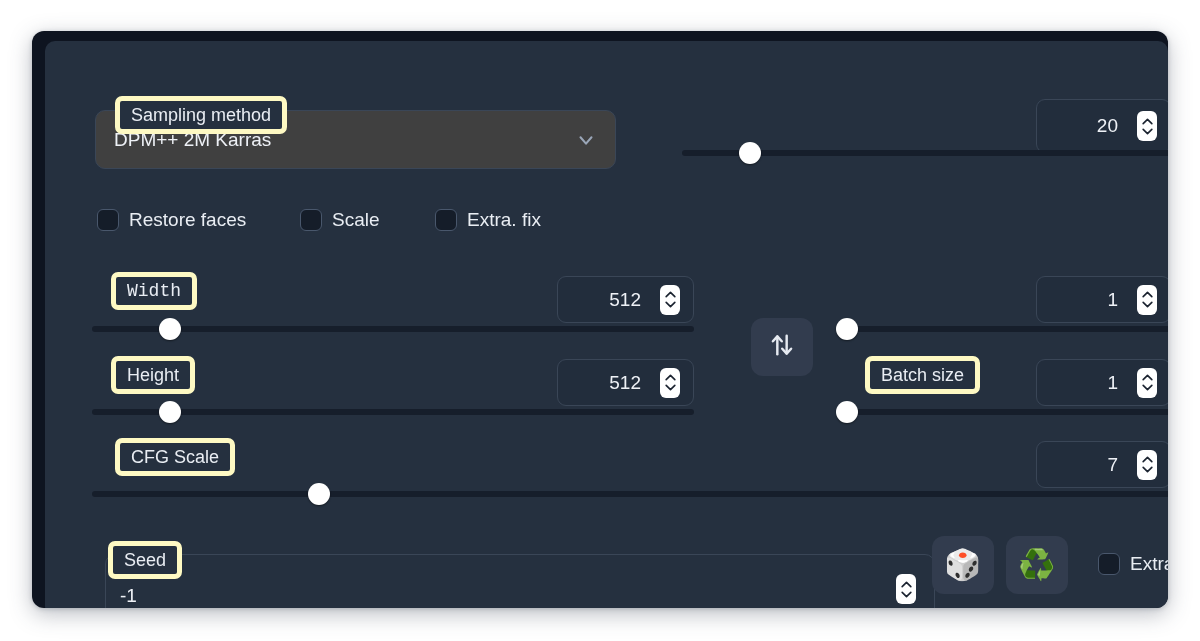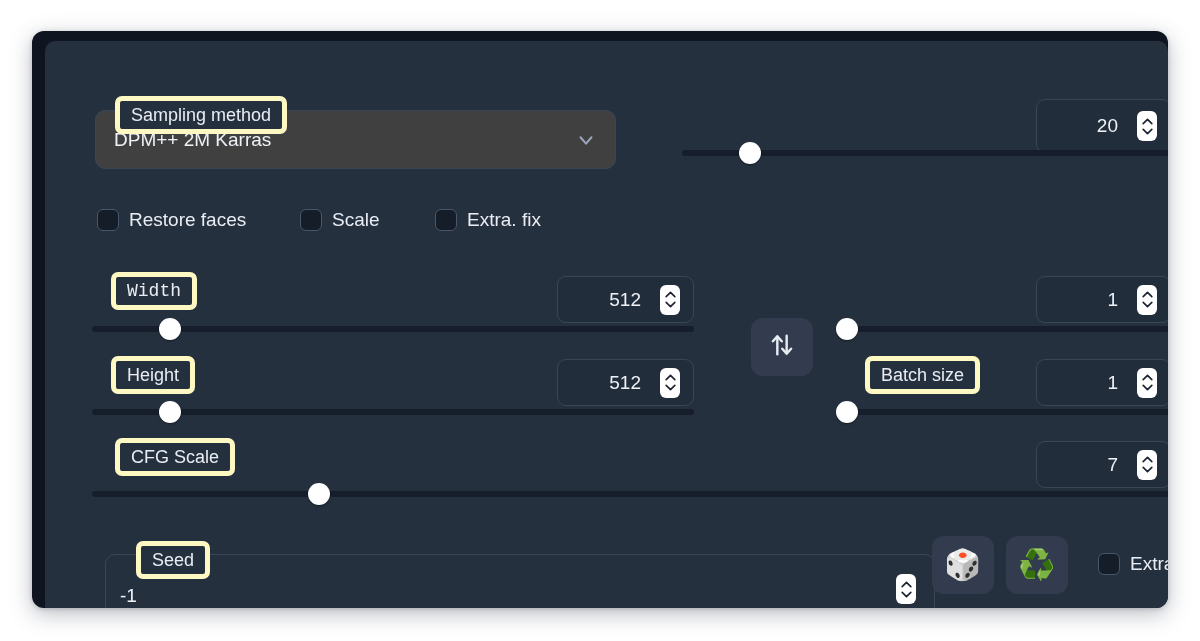--- a/index.html
+++ b/index.html
@@ -371,21 +371,21 @@
       <span class="spinner" style="right:18px;">
         <svg width="13" height="9" viewBox="0 0 24 16" fill="none" stroke="#1b2330" stroke-width="3" stroke-linecap="round" stroke-linejoin="round">
           <polyline points="4 12 12 4 20 12"></polyline>
         </svg>
         <svg width="13" height="9" viewBox="0 0 24 16" fill="none" stroke="#1b2330" stroke-width="3" stroke-linecap="round" stroke-linejoin="round">
           <polyline points="4 4 12 12 20 4"></polyline>
         </svg>
       </span>
     </div>
 
-    <div class="chip" style="left:63px; top:500px;margin-left:28px;">Seed</div>
+    <div class="chip" style="left:63px; top:500px;">Seed</div>
 
     <div class="emoji-button" style="left:887px; top:495px;">
       <span>🎲</span>
     </div>
 
     <div class="emoji-button" style="left:961px; top:495px;">
       <span>♻️</span>
     </div>
 
     <div class="checkrow" style="left:1022px; top:512px;margin-left:31px;">

